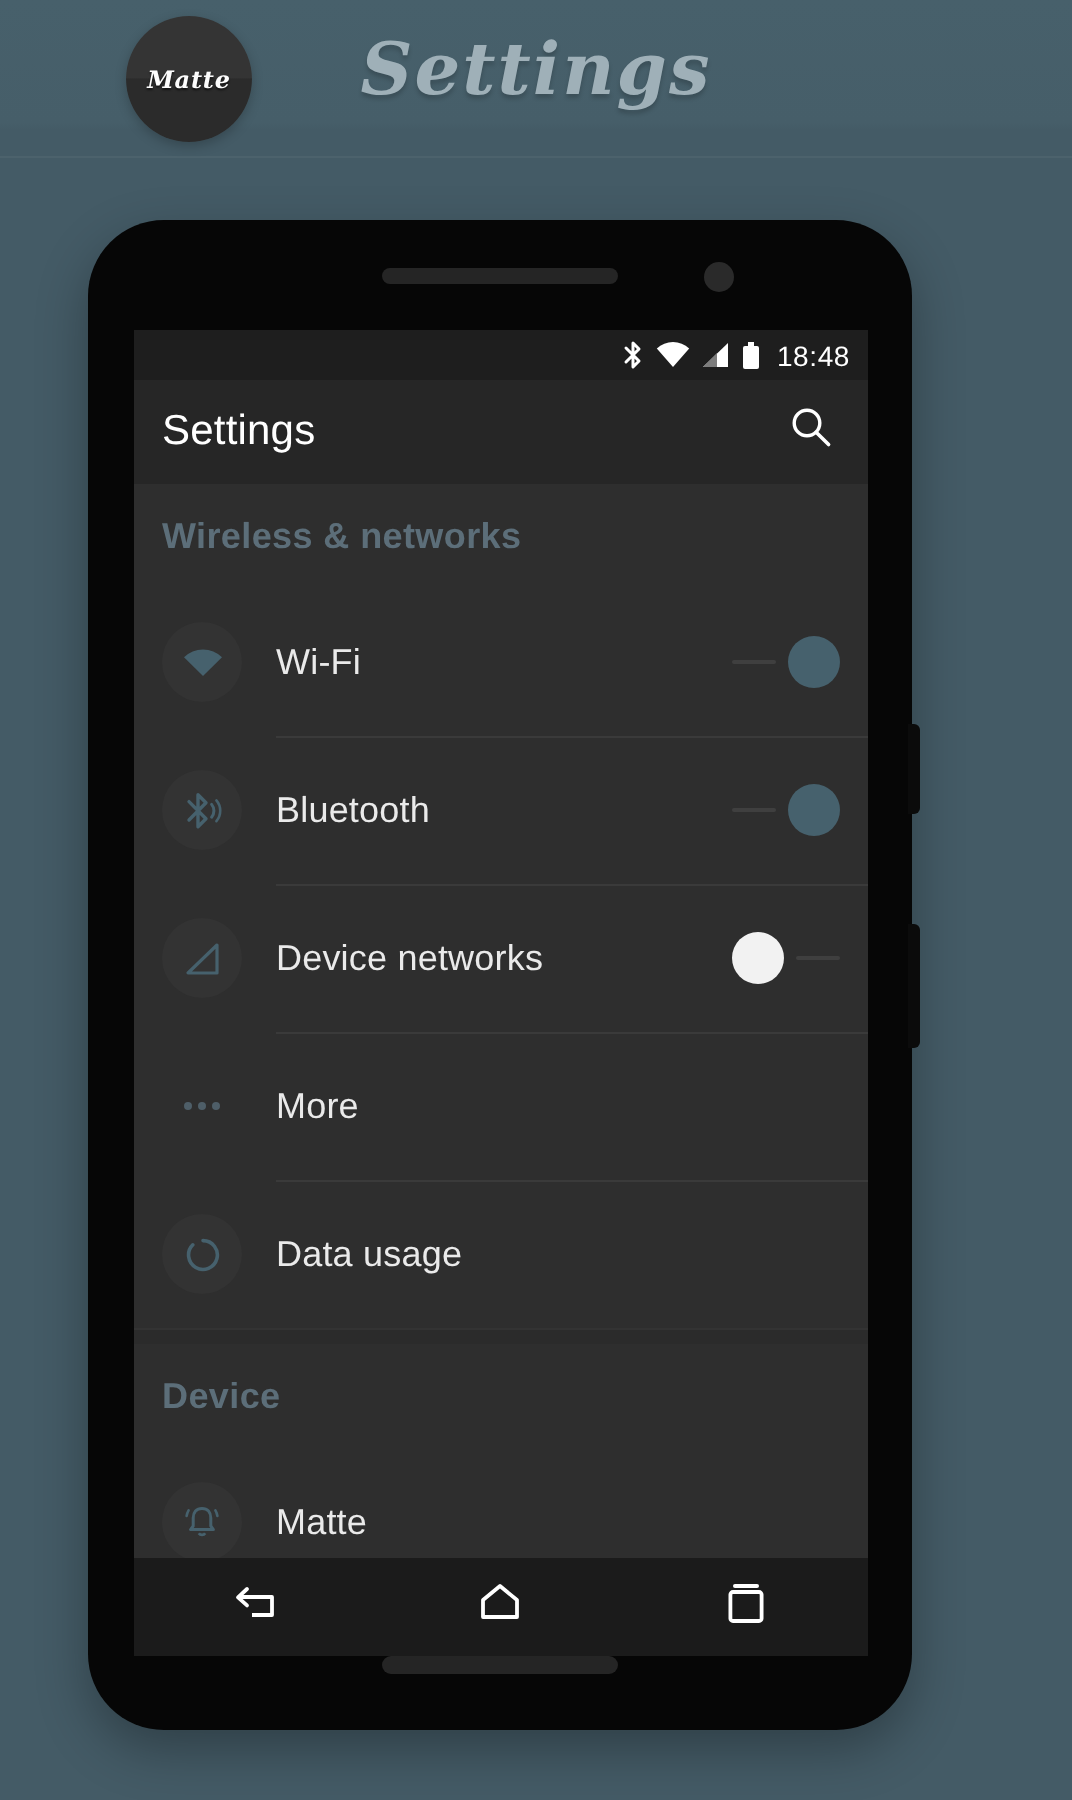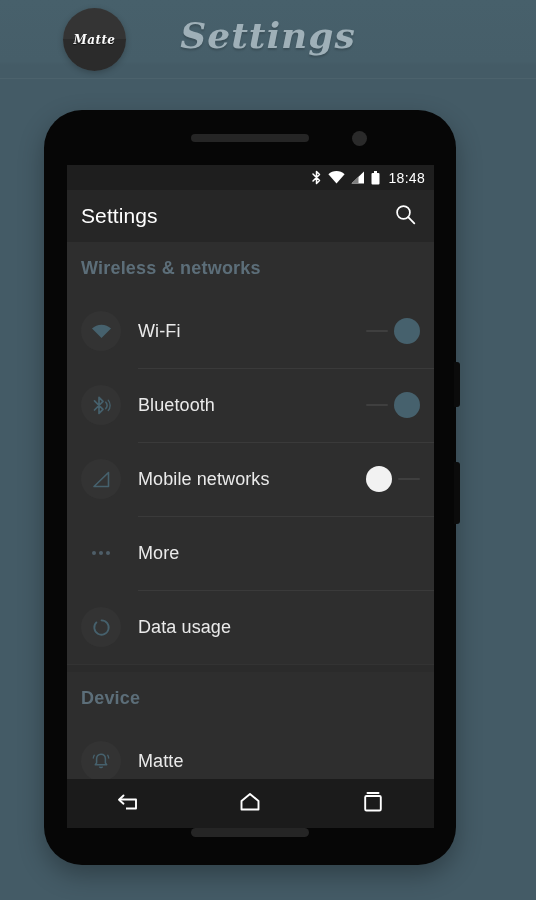--- a/index.html
+++ b/index.html
@@ -249,21 +249,21 @@
             <span class="thumb"></span>
           </div>
         </div>
 
         <div class="row">
           <div class="row-icon">
             <svg width="19" height="19" viewBox="0 0 19 19">
               <path d="M2 16.5 L16.5 16.5 L16.5 2.5 Z" fill="none" stroke="#46616d" stroke-width="1.6" stroke-linejoin="round"></path>
             </svg>
           </div>
-          <div class="row-label">Mobile networks</div>
+          <div class="row-label">Device networks</div>
           <div class="toggle off">
             <span class="track"></span>
             <span class="thumb"></span>
           </div>
         </div>
 
         <div class="row">
           <div class="row-icon" style="background:transparent">
             <span class="dots">
                 <i></i>

